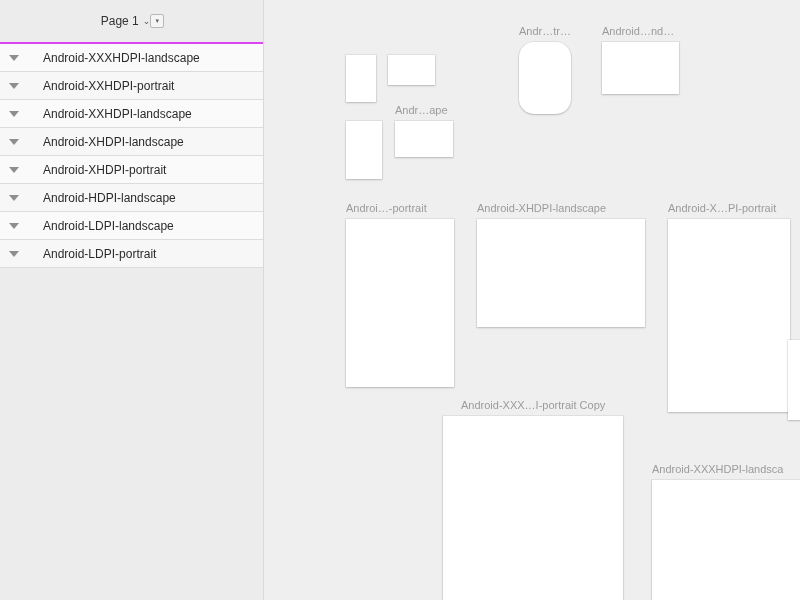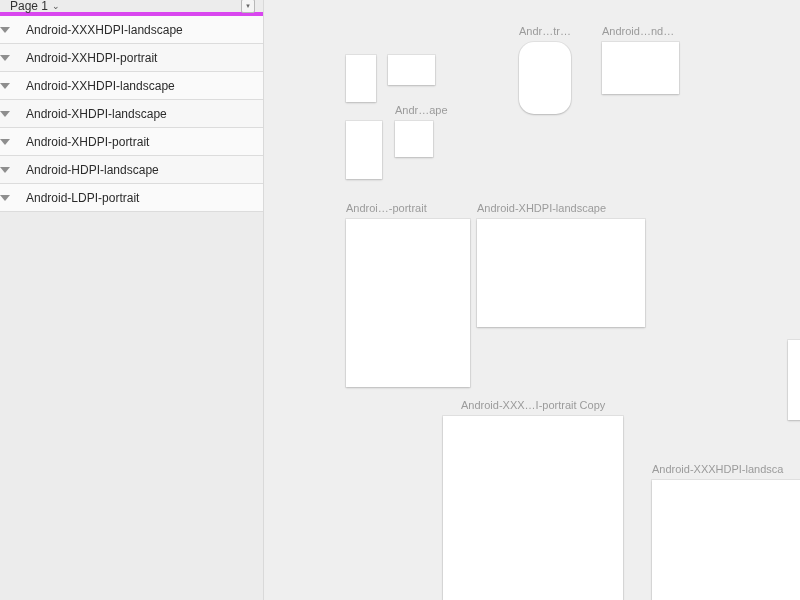--- a/index.html
+++ b/index.html
@@ -9,26 +9,26 @@
   
   .sidebar {
     width: 264px;
     height: 100%;
     background: #ececec;
     border-right: 1px solid #d9d9d9;
     display: flex;
     flex-direction: column;
   }
   .sidebar-header {
-    height: 16px;
+    height: 44px;
     display: flex;
     align-items: center;
-    justify-content: space-between;
+    justify-content: center;
     padding: 0 8px 0 10px;
-    border-bottom: 4px solid #d946ef;
+    border-bottom: 2px solid #d946ef;
     background: #ececec;
   }
   .page-selector {
     display: flex;
     align-items: center;
     gap: 4px;
     cursor: default;
   }
   .page-selector .chev { font-size: 9px; color: #555; }
   .dropdown-icon {
@@ -37,24 +37,24 @@
     border-radius: 2px;
     display: flex; align-items: center; justify-content: center;
     font-size: 7px; color: #666;
     background: #f5f5f5;
   }
   .layer-list { flex: 1; overflow: hidden; }
   .layer-row {
     height: 28px;
     display: flex;
     align-items: center;
-    padding-left: 0;
+    padding-left: 9px;
     border-bottom: 1px solid #dcdcdc;
     background: #f7f7f7;
-    gap: 16px;
+    gap: 24px;
     cursor: default;
   }
   .layer-row:nth-child(odd) { background: #fafafa; }
   .disclosure {
     width: 0; height: 0;
     border-left: 5px solid transparent;
     border-right: 5px solid transparent;
     border-top: 6px solid #8e8e8e;
   }
   .layer-label { color: #2b2b2b; }
@@ -116,43 +116,50 @@
     <div class="layer-row">
         <span class="disclosure"></span>
         <span class="layer-label">Android-XHDPI-portrait</span>
       </div>
     <div class="layer-row">
         <span class="disclosure"></span>
         <span class="layer-label">Android-HDPI-landscape</span>
       </div>
     <div class="layer-row">
         <span class="disclosure"></span>
+        <span class="layer-label">Android-LDPI-landscape</span>
+      </div>
+    <div class="layer-row">
+        <span class="disclosure"></span>
         <span class="layer-label">Android-LDPI-portrait</span>
       </div>
   </div>
 </div>
 
 <div class="canvas" id="canvas">
     <div class="artboard" style="left: 82px; top: 55px; width: 30px; height: 47px;"></div>
     <div class="artboard" style="left: 124px; top: 55px; width: 47px; height: 30px;"></div>
     <div class="artboard" style="left: 82px; top: 121px; width: 36px; height: 58px;"></div>
-    <div class="artboard" style="left: 131px; top: 121px; width: 38px; height: 36px;">
+    <div class="artboard" style="left: 131px; top: 121px; width: 58px; height: 36px;">
       <div class="artboard-label full" style="width: 60px;">Andr…ape</div>
     </div>
     <div class="artboard" style="left: 255px; top: 42px; width: 52px; height: 72px; border-radius: 15px;">
       <div class="artboard-label" style="width: 60px;">Andr…trait</div>
     </div>
     <div class="artboard" style="left: 338px; top: 42px; width: 77px; height: 52px;">
       <div class="artboard-label" style="width: 77px;">Android…ndscape</div>
     </div>
-    <div class="artboard" style="left: 82px; top: 219px; width: 124px; height: 168px;">
+    <div class="artboard" style="left: 82px; top: 219px; width: 108px; height: 168px;">
       <div class="artboard-label full" style="width: 108px;">Androi…-portrait</div>
     </div>
     <div class="artboard" style="left: 213px; top: 219px; width: 168px; height: 108px;">
       <div class="artboard-label full" style="width: 168px;">Android-XHDPI-landscape</div>
+    </div>
+    <div class="artboard" style="left: 404px; top: 219px; width: 122px; height: 193px;">
+      <div class="artboard-label" style="width: 122px;">Android-X…PI-portrait</div>
     </div>
     <div class="artboard" style="left: 524px; top: 340px; width: 50px; height: 80px;"></div>
     <div class="artboard" style="left: 179px; top: 416px; width: 180px; height: 280px;">
       <div class="artboard-label full" style="width: 180px; margin-left: 18px;">Android-XXX…I-portrait Copy</div>
     </div>
     <div class="artboard" style="left: 388px; top: 480px; width: 200px; height: 130px;">
       <div class="artboard-label full" style="width: 200px;">Android-XXXHDPI-landsca</div>
     </div>
   </div>
 

